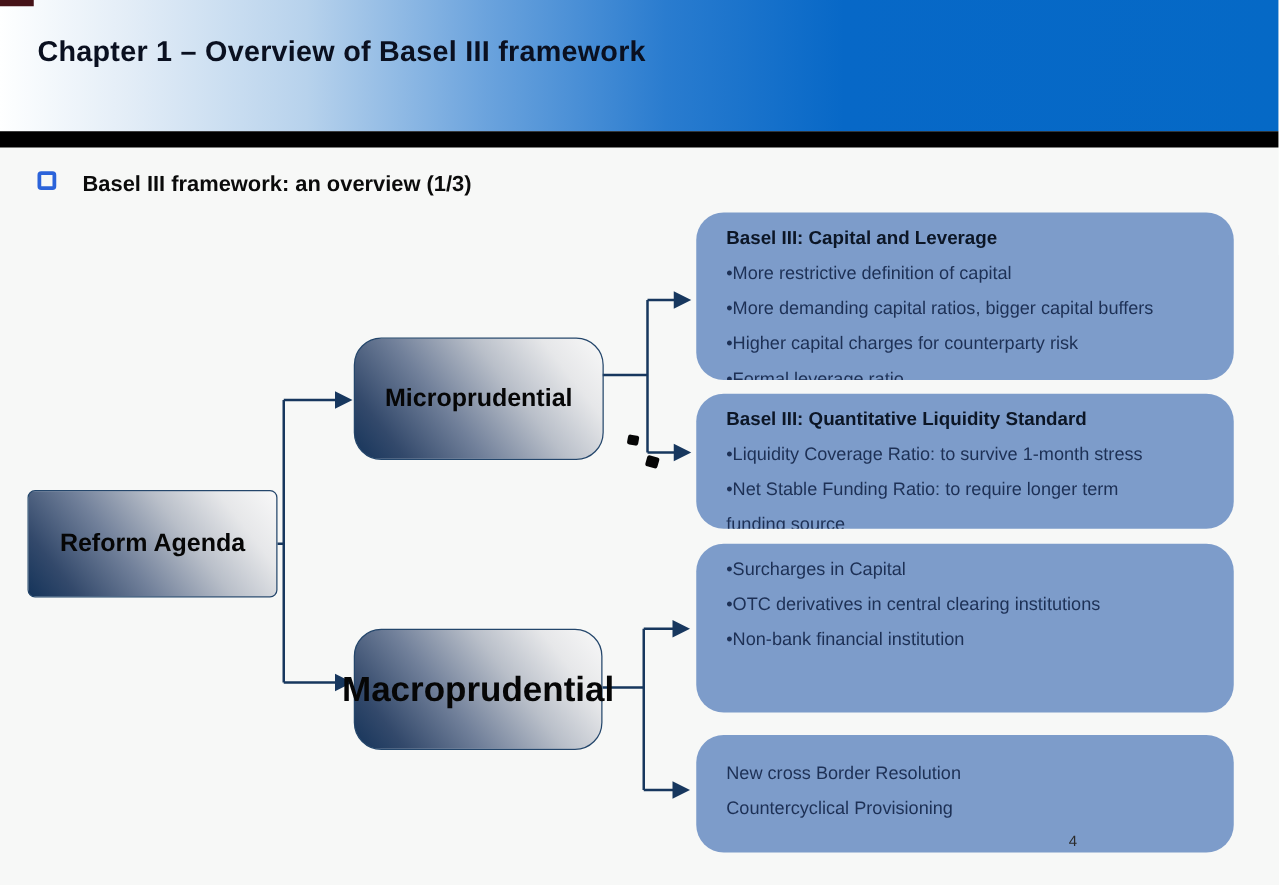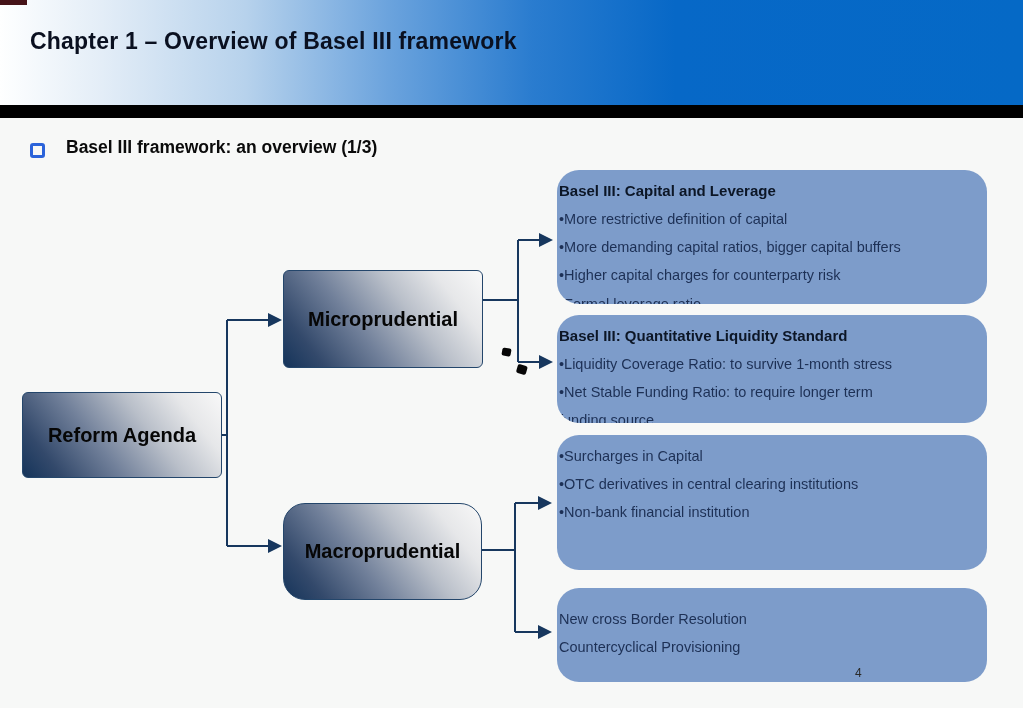--- a/index.html
+++ b/index.html
@@ -33,21 +33,21 @@
   }
   .black-bar {
     position: absolute; left: 0; top: 105px;
     width: 1023px; height: 13px;
     background: #000;
   }
 
   
   .subtitle-row {
     position: absolute; left: 30px; top: 137px;
-    display: flex; align-items: flex-end;
+    display: flex; align-items: flex-start;
   }
   .checkbox-icon {
     width: 15px; height: 15px;
     border: 3px solid #2b63da;
     border-radius: 3px;
     margin-right: 21px;
     background: transparent;
     flex: 0 0 auto;
   }
   .subtitle-text {
@@ -58,30 +58,30 @@
   .flow-node {
     position: absolute;
     background: linear-gradient(52deg,
       #15345a 0%, #33496b 15%, #71809a 38%,
       #b9bfc9 62%, #e6e7e9 82%, #f8f8f8 100%);
     border: 1.5px solid #24466b;
     display: flex; align-items: center; justify-content: center;
     color: #060606; font-weight: bold;
   }
   .node-reform   { left: 22px;  top: 392px; width: 200px; height: 86px; border-radius: 6px; font-size: 20px; }
-  .node-micro    { left: 283px; top: 270px; width: 200px; height: 98px; border-radius: 6px; font-size: 20px; }
-  .node-macro    { left: 283px; top: 503px; width: 199px; height: 97px; border-radius: 22px; font-size: 20px; }
+  .node-micro    { left: 283px; top: 270px; width: 200px; height: 98px; border-radius: 22px; font-size: 20px; }
+  .node-macro    { left: 283px; top: 503px; width: 199px; height: 97px; border-radius: 22px; font-size: 28px; }
 
   
   .detail-box {
     position: absolute;
     left: 557px; width: 430px;
     background: #7d9cca;
     border-radius: 22px;
-    padding: 7px 14px 0 2px;
+    padding: 7px 14px 0 24px;
     overflow: hidden;
   }
   .detail-box .box-title {
     font-size: 15px; font-weight: bold; color: #0c1626;
     line-height: 28px; white-space: nowrap;
   }
   .detail-box .box-line {
     font-size: 14.5px; color: #1d3055;
     line-height: 28.2px; white-space: nowrap;
   }

